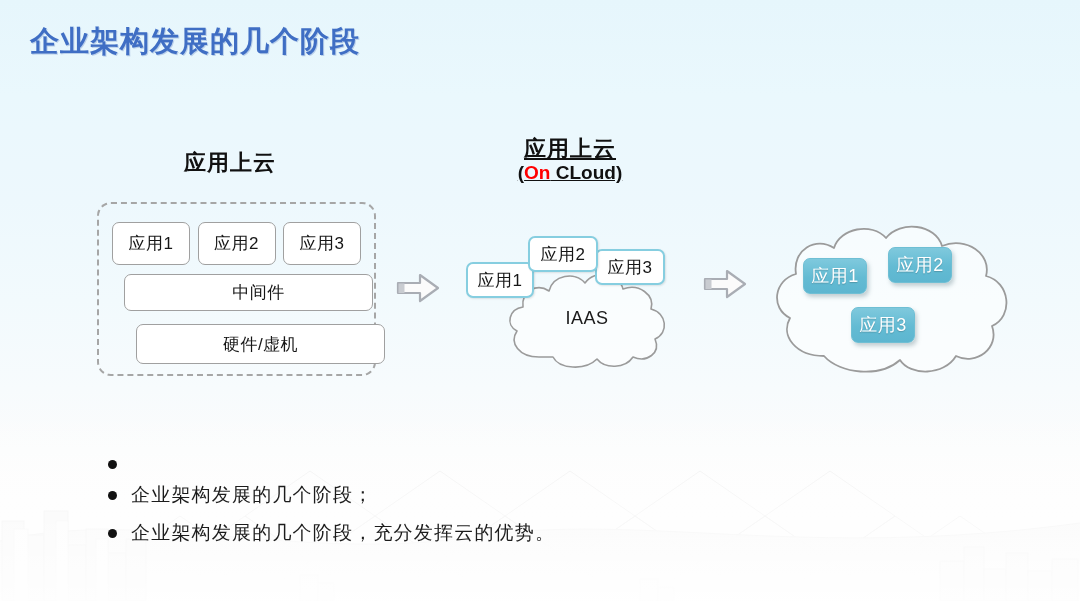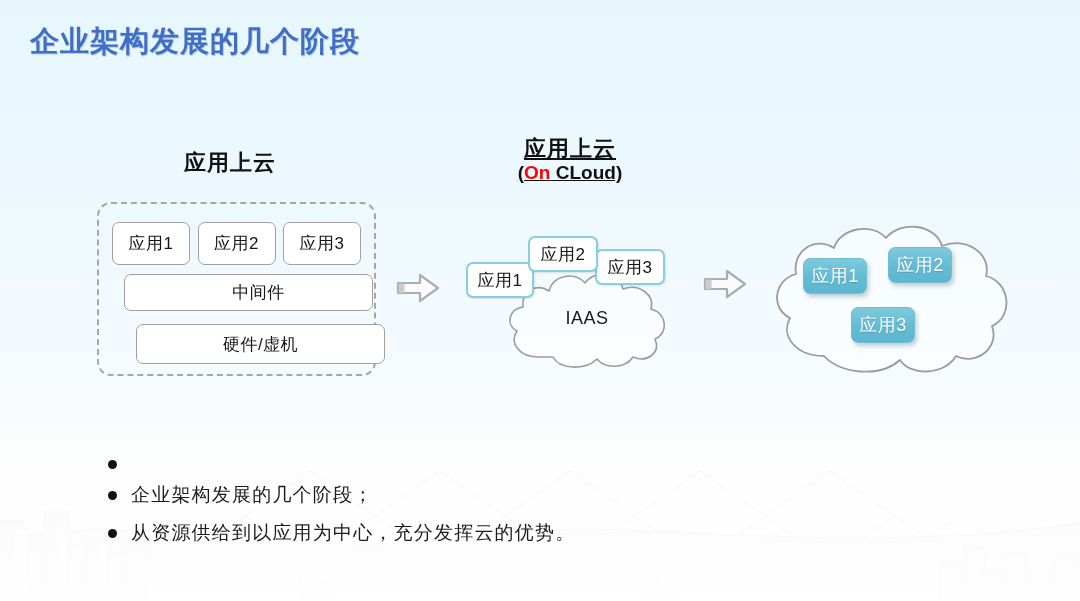--- a/index.html
+++ b/index.html
@@ -363,17 +363,17 @@
   <div class="bullets">
     <div class="bullet-row">
       <span class="bullet-dot"></span>
     </div>
     <div class="bullet-row">
       <span class="bullet-dot"></span>
       <span class="bullet-text">企业架构发展的几个阶段；</span>
     </div>
     <div class="bullet-row">
       <span class="bullet-dot"></span>
-      <span class="bullet-text">从资源供给到以应用为中心，充分发挥云的优势。</span>
+      <span class="bullet-text">企业架构发展的几个阶段，充分发挥云的优势。</span>
     </div>
   </div>
 
 </div>
 
 </body></html>

